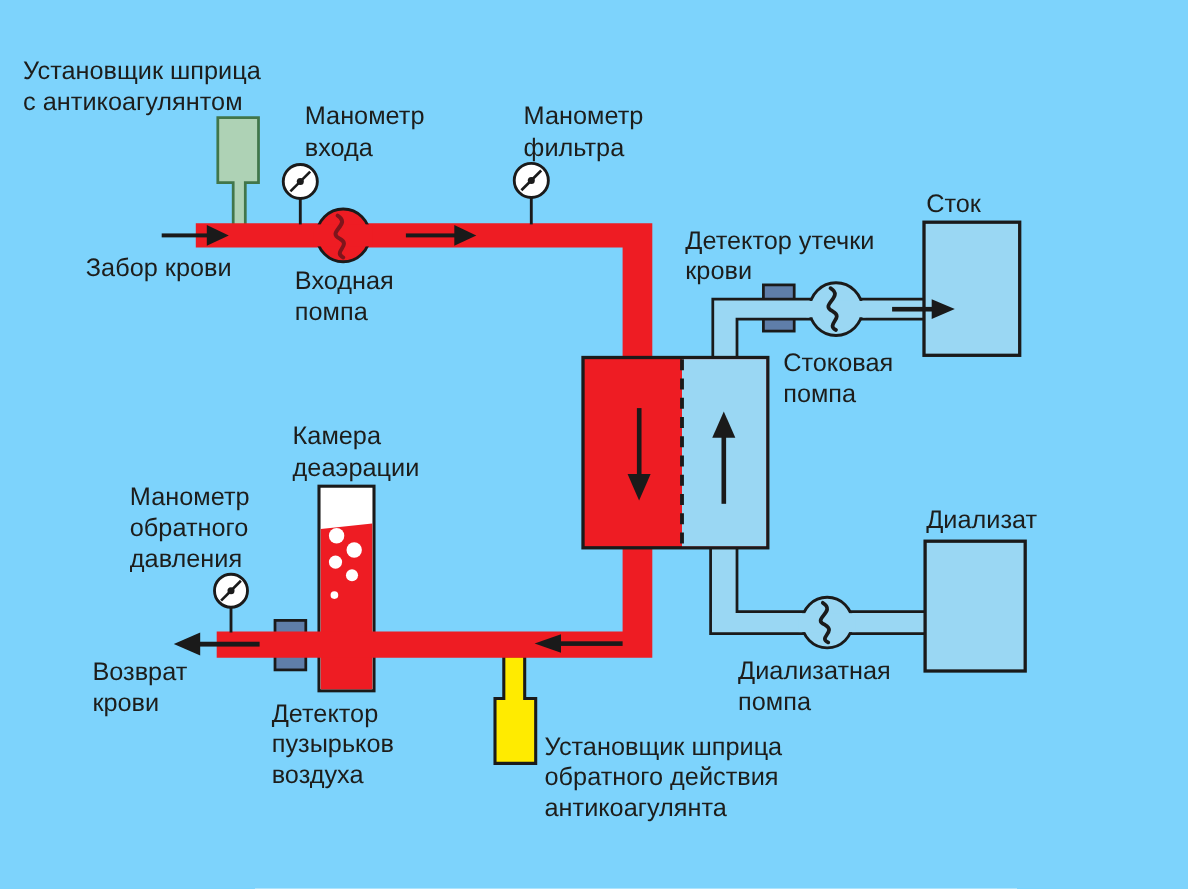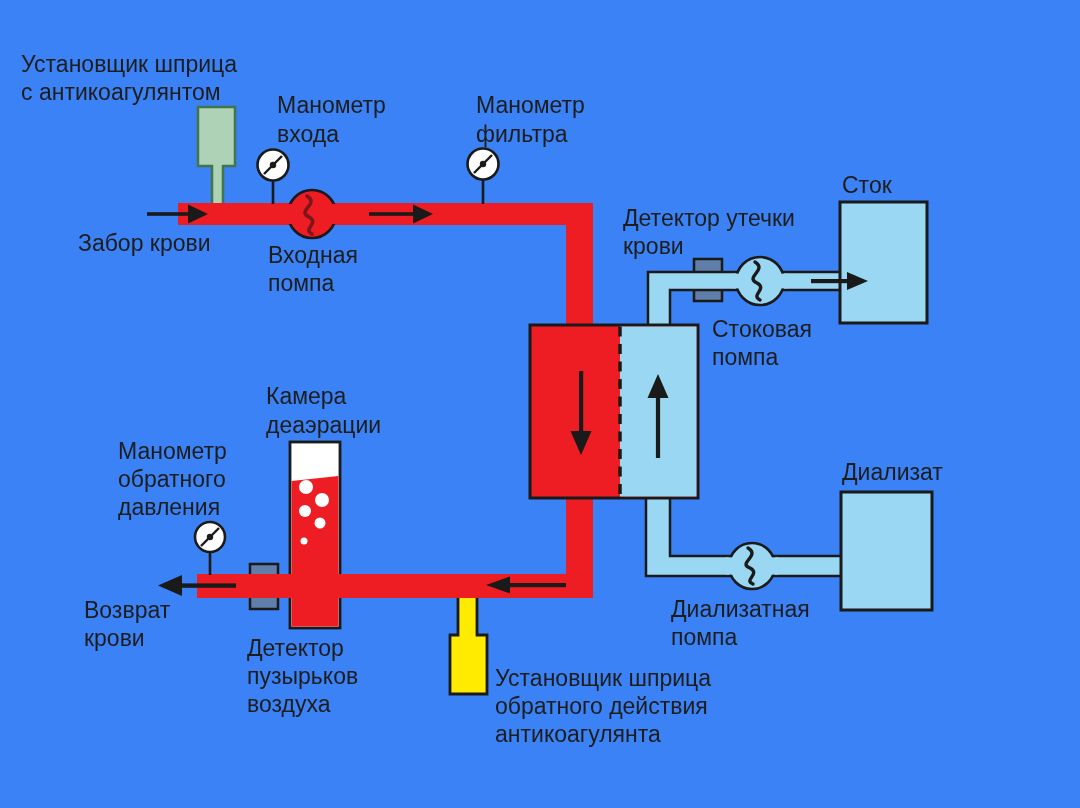--- a/index.html
+++ b/index.html
@@ -1,16 +1,16 @@
 <!DOCTYPE html>
 <html><head>
 <meta charset="utf-8">
 <style>
   html,body{margin:0;padding:0;background:#ffffff;}
-  .stage{position:relative;width:1080px;height:808px;background:#3b82f6;overflow:hidden;}
+  .stage{position:relative;width:1080px;height:808px;background:#7dd3fc;overflow:hidden;}
   svg{position:absolute;left:0;top:0;}
   text{font-family:"Liberation Sans", sans-serif;font-size:23px;fill:#1d1d1b;}
 </style>
 </head>
 <body>
 
 <div class="stage">
 <svg width="1080" height="808" viewBox="0 0 1080 808" xmlns="http://www.w3.org/2000/svg">
 
   <rect x="250" y="564" width="28" height="45" fill="#5f7ea9" stroke="#1a1a1a" stroke-width="2.5"></rect>

